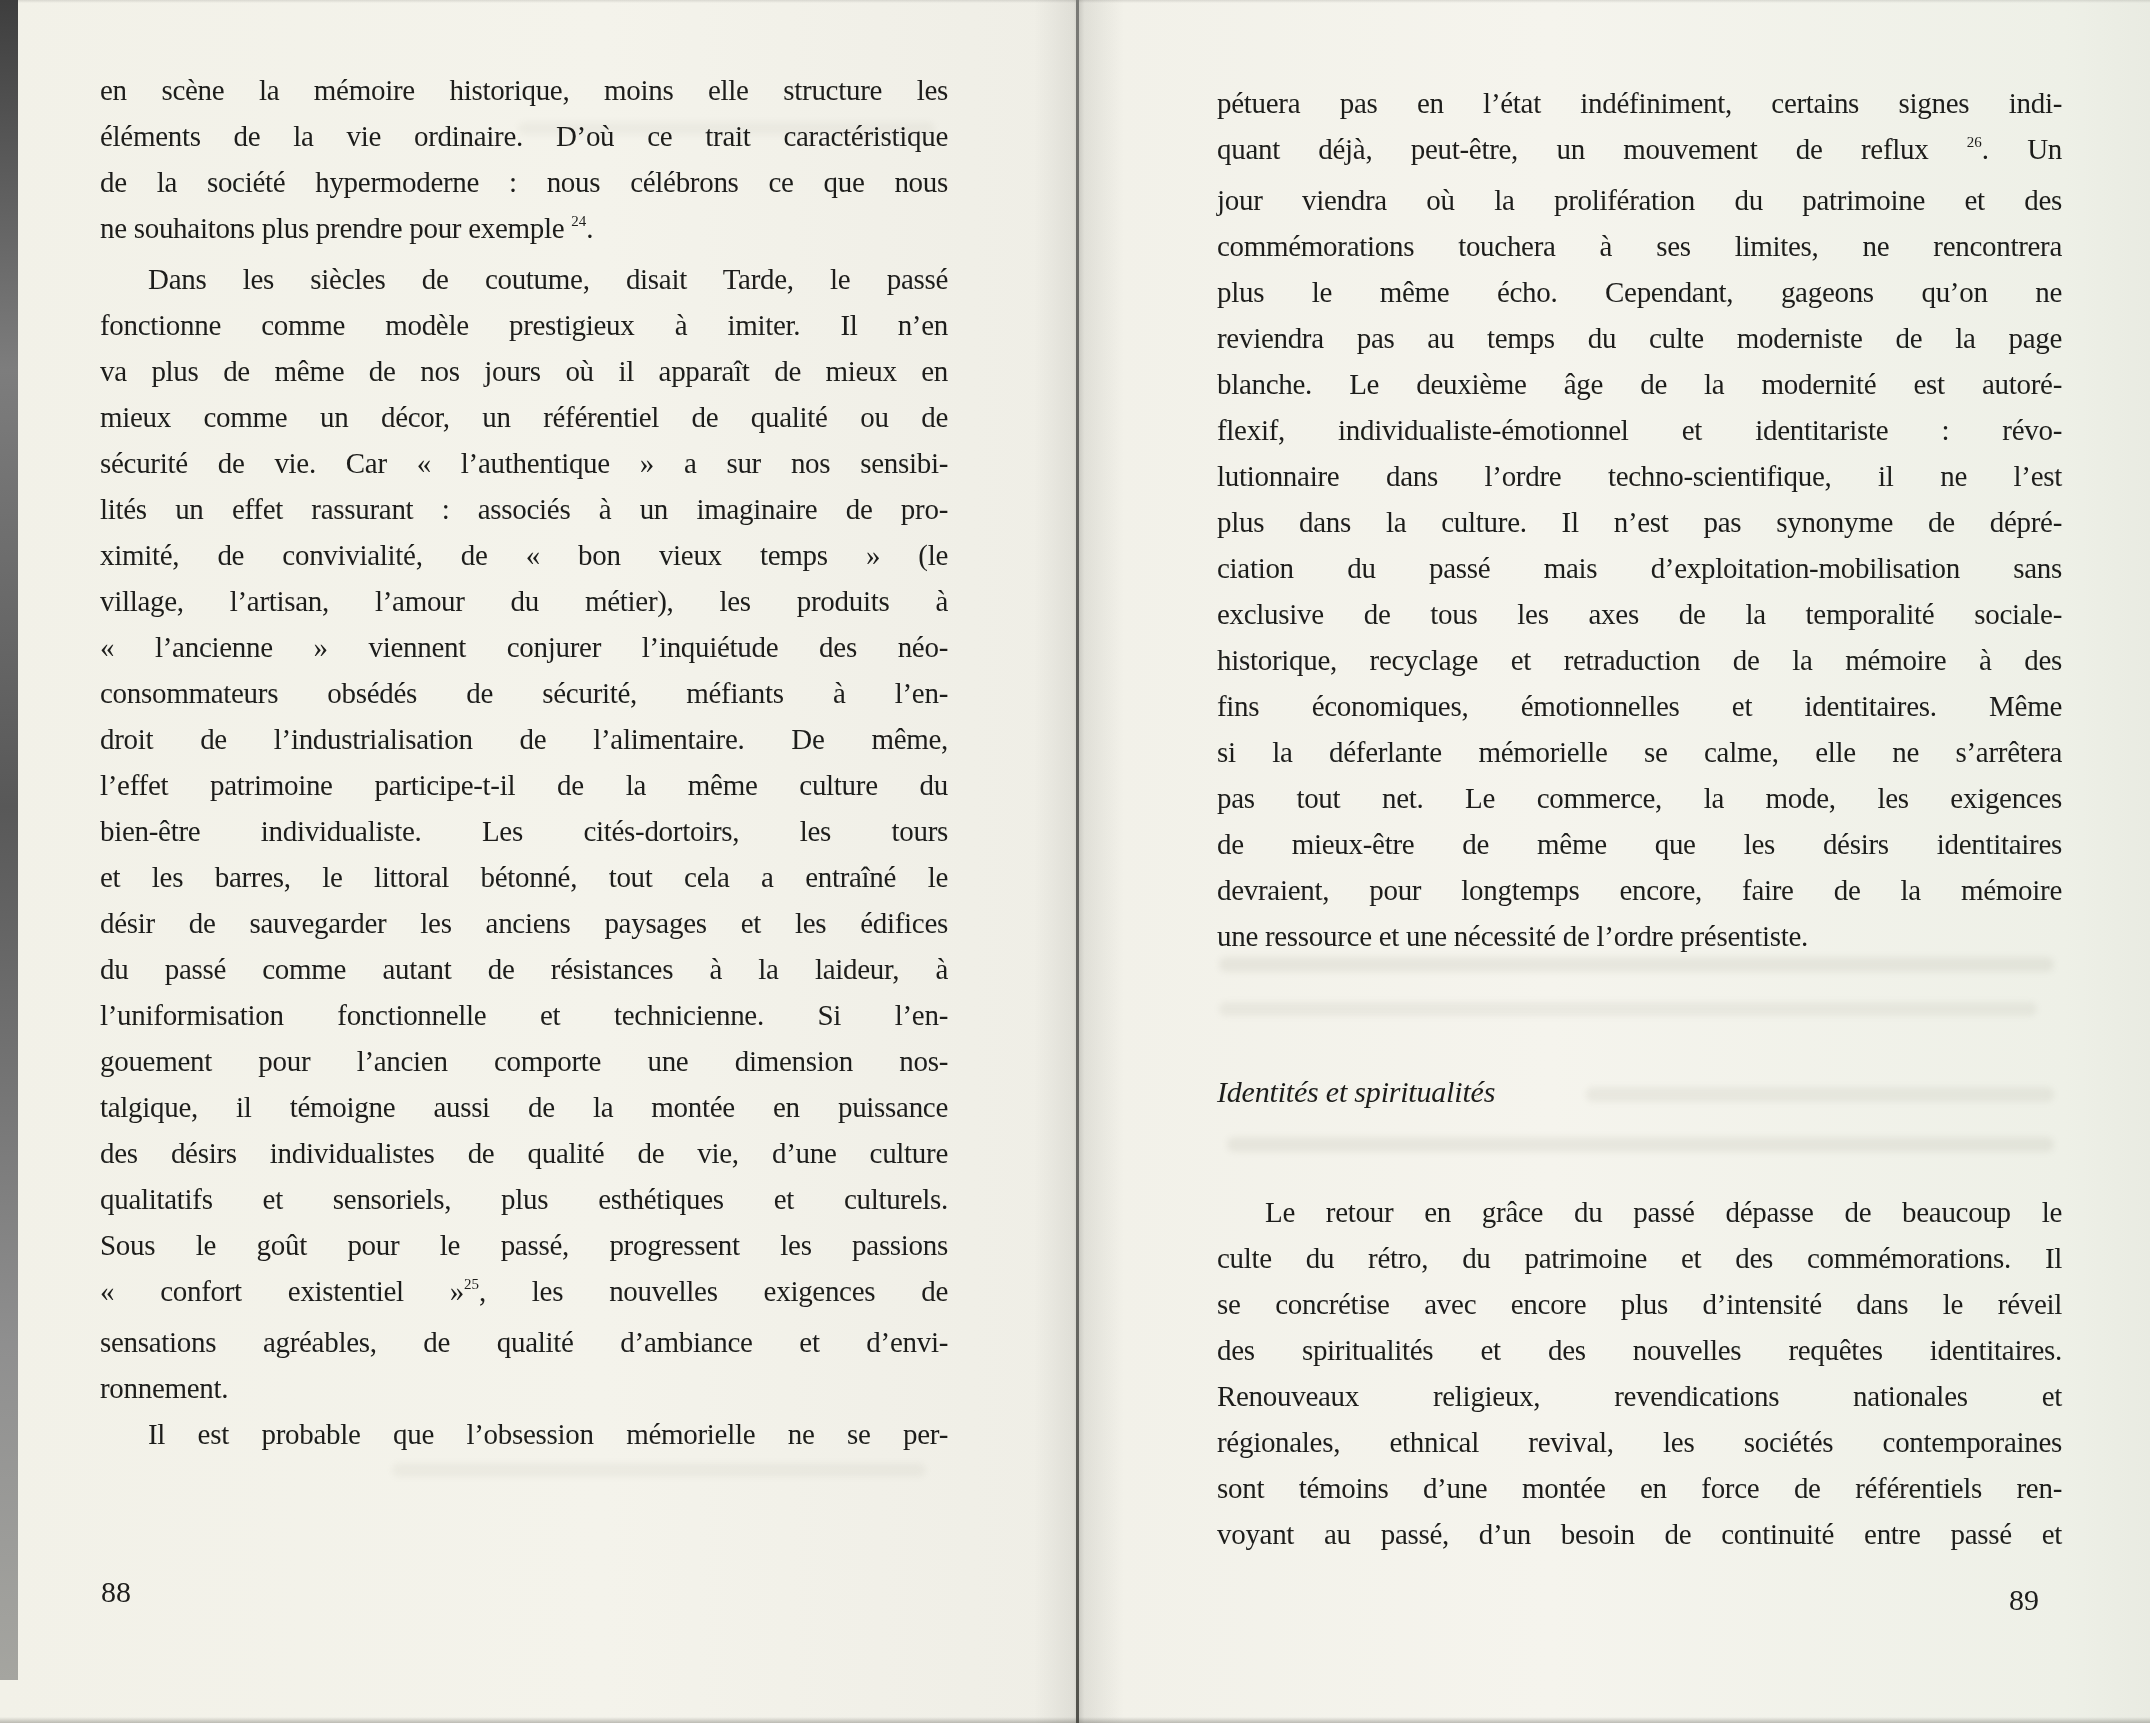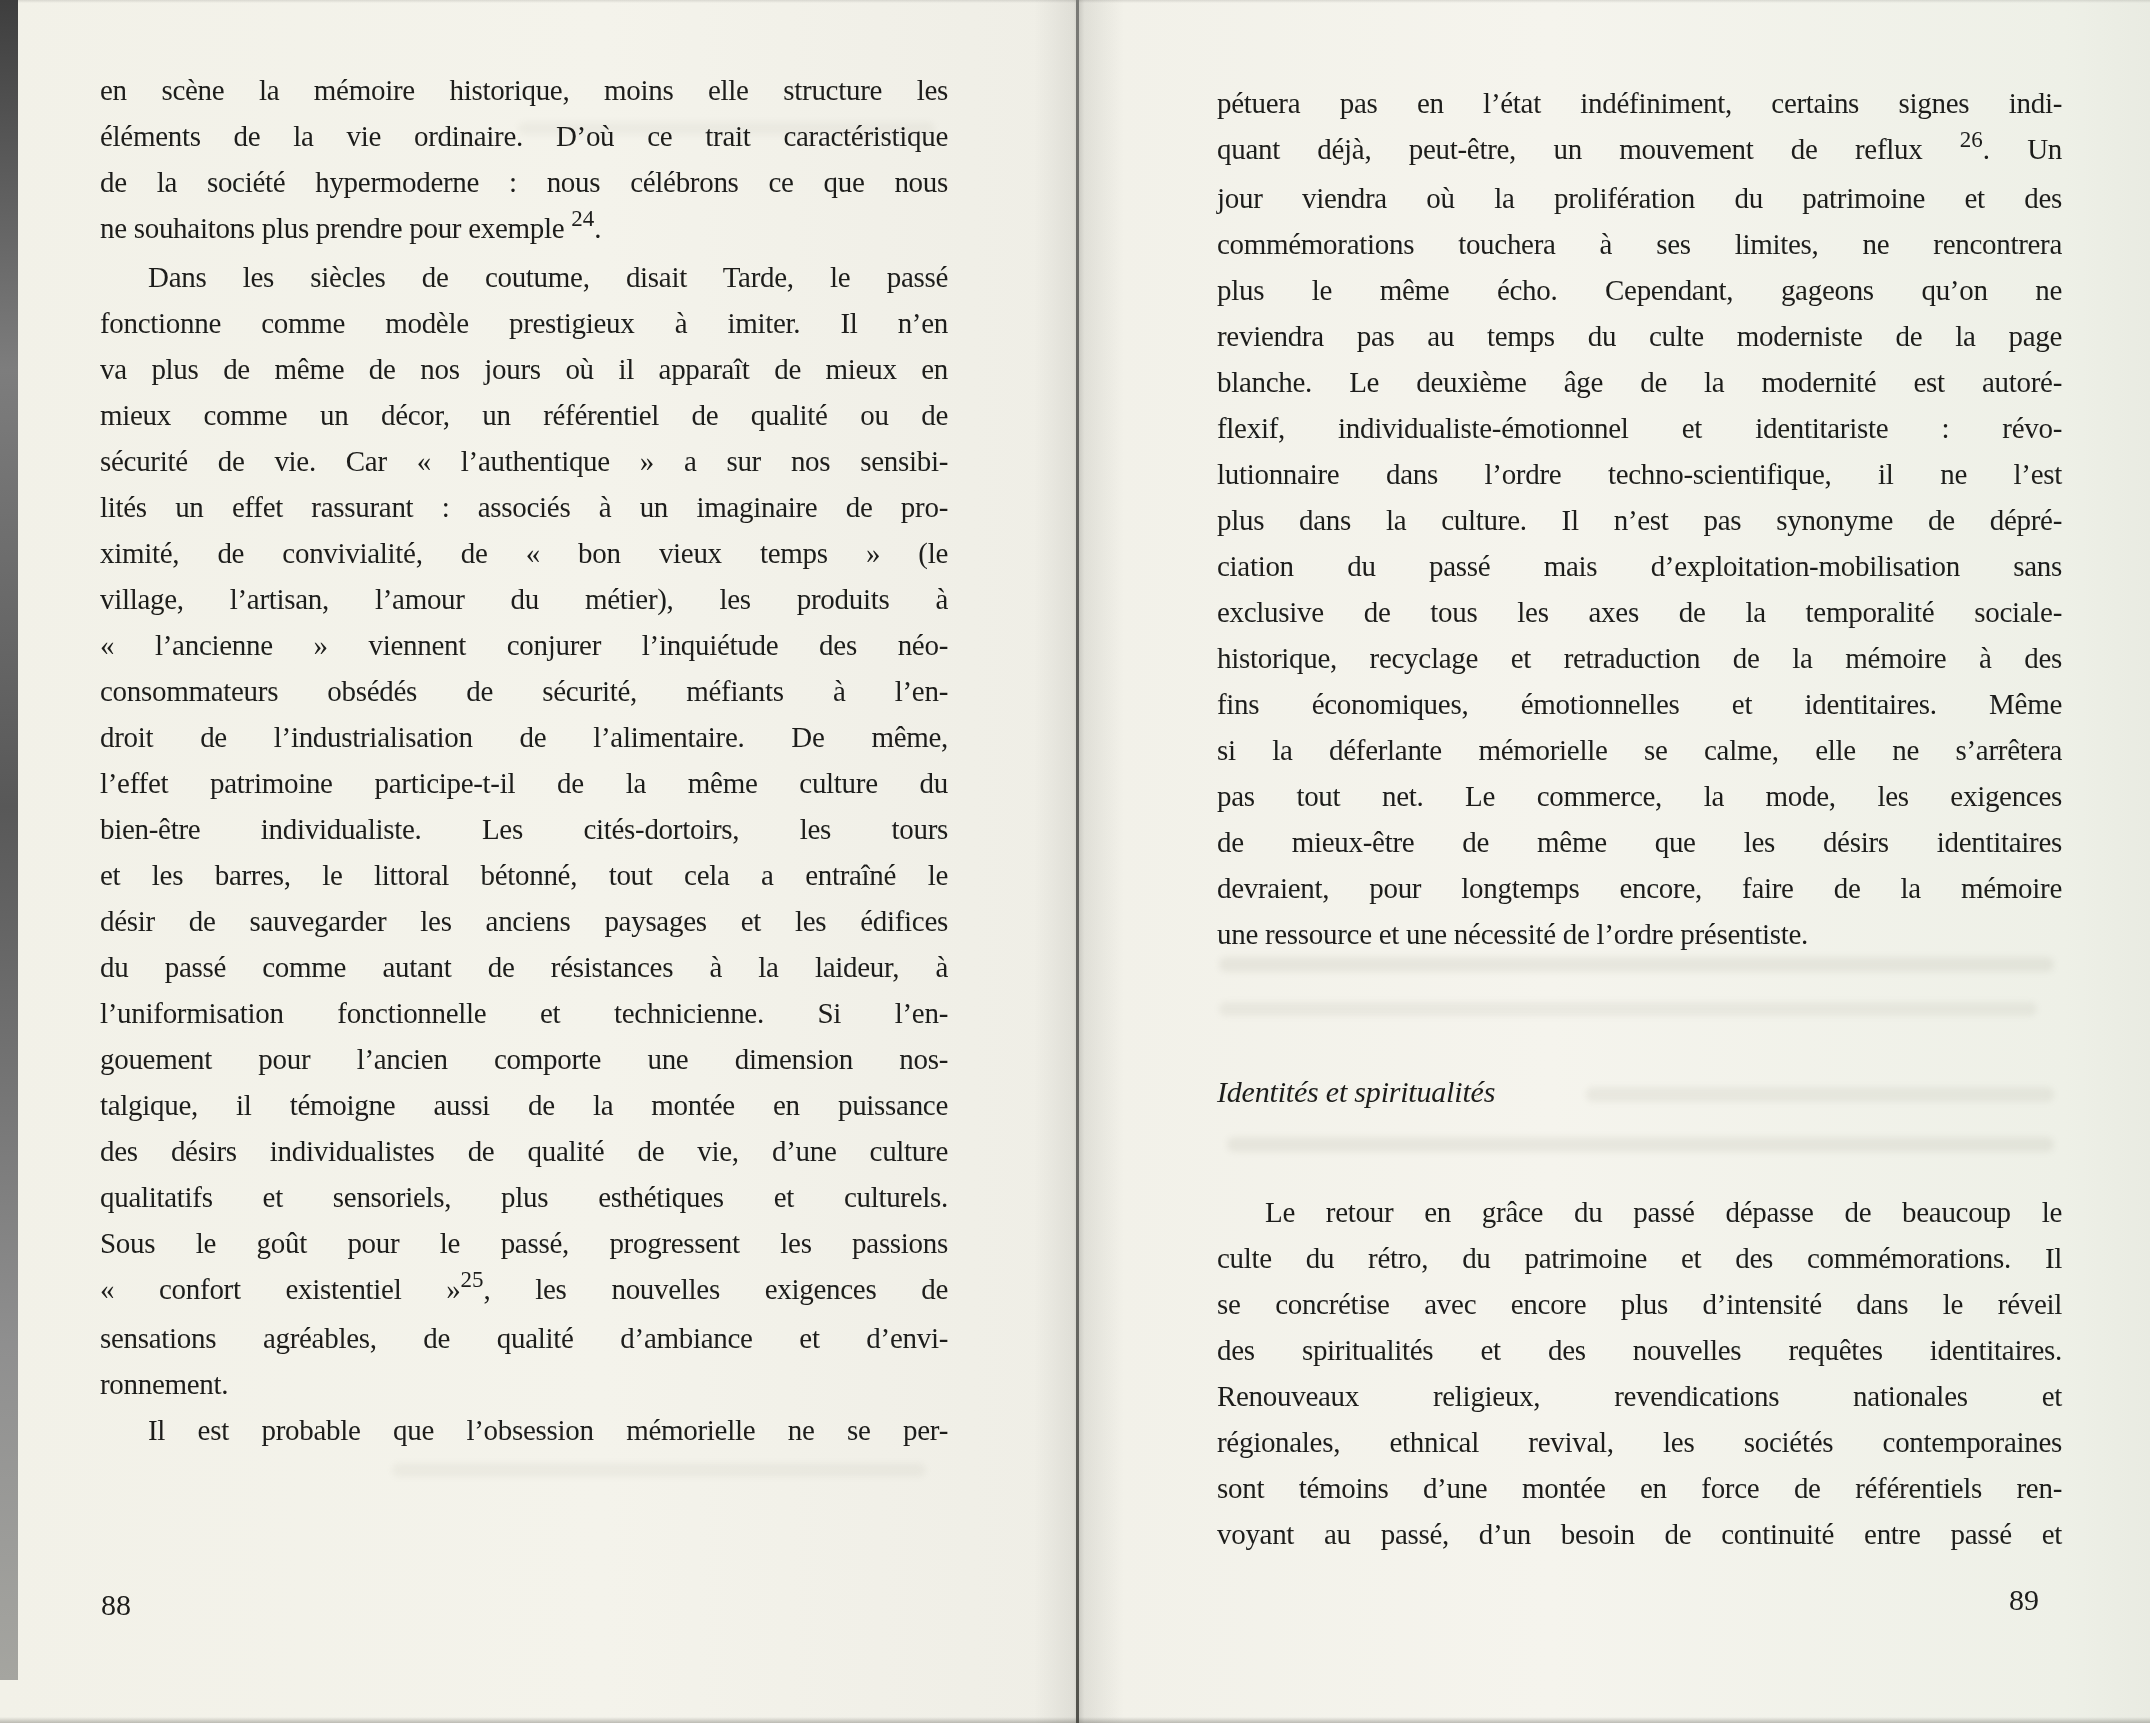--- a/index.html
+++ b/index.html
@@ -20,25 +20,25 @@
   .gutter-line{position:absolute;left:1076px;top:0;width:3.3px;height:100%;
     background:linear-gradient(180deg,#7a7a76 0%,#5f5f5c 38%,#6e6e6a 68%,#52524c 100%);}
   
   .textcol{position:absolute;font-size:29px;line-height:46px;letter-spacing:-0.3px;}
   #left-text{left:100px;top:67px;width:848px;}
   #right-text-1{left:1217px;top:80px;width:845px;font-family:Liberation Serif, serif;}
   #right-text-2{left:1217px;top:1189px;width:845px;}
   .line{text-align:justify;text-align-last:left;}
   .line.j{text-align-last:justify;}
   .line.indent{text-indent:48px;}
-  .sup{font-size:23px;position:relative;top:-11.7px;letter-spacing:0;}
+  .sup{font-size:15px;position:relative;top:-11.7px;letter-spacing:0;}
   .it{}
   #section-heading{position:absolute;left:1217px;top:1075px;font-size:30px;font-style:italic;letter-spacing:-0.2px;}
   .pagenum{position:absolute;font-size:30px;letter-spacing:0;}
-  #pn-left{left:101px;top:1575px;margin-top:13px;}
+  #pn-left{left:101px;top:1575px;}
   #pn-right{left:2009px;top:1583px;}
   
   .ghost{position:absolute;background:#8d8b79;filter:blur(3.3px);border-radius:6.7px;}
 </style>
 </head>
 <body>
 
 <div id="scan">
 
   <div class="top-edge"></div>

